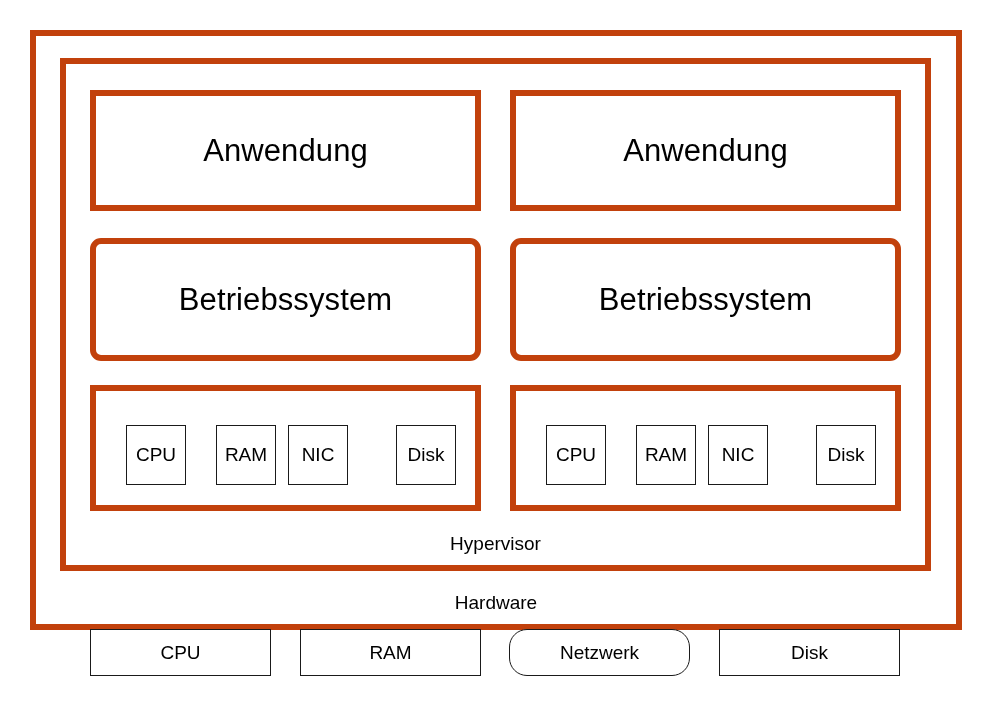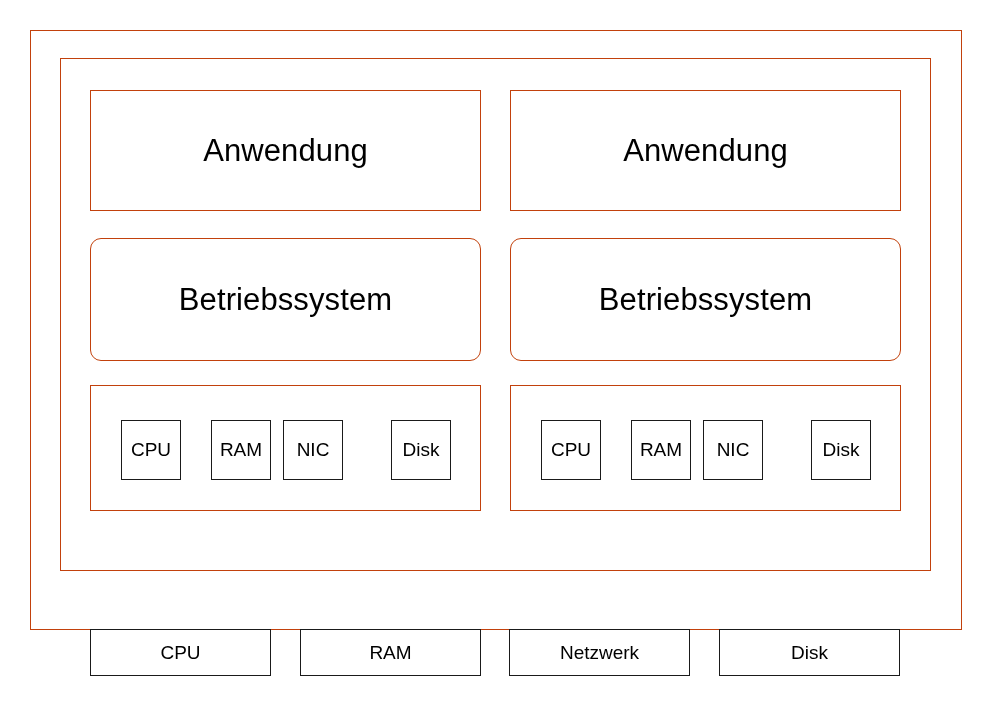--- a/index.html
+++ b/index.html
@@ -15,21 +15,21 @@
   #canvas {
     position: relative;
     width: 990px;
     height: 713px;
     background: #ffffff;
     overflow: hidden;
   }
   .box {
     position: absolute;
     box-sizing: border-box;
-    border: 1px solid #c2410c;
+    border: 6px solid #c2410c;
     background: #ffffff;
   }
   .label {
     position: absolute;
     box-sizing: border-box;
     display: flex;
     align-items: center;
     justify-content: center;
     white-space: nowrap;
     line-height: 1;
@@ -129,21 +129,21 @@
     width: 181px;
     height: 47px;
     display: flex;
     align-items: center;
     justify-content: center;
     font-size: 19px;
     z-index: 6;
   }
   .phys-0 { left: 90px; }
   .phys-1 { left: 300px; }
-  .phys-2 { left: 509px; }
+  .phys-2 { left: 509px; border-radius: 18px; }
   .phys-3 { left: 719px; }
 </style>
 </head>
 <body>
 
 <div id="canvas">
 
   <div class="box" id="hardware-frame"></div>
 
   <div class="box" id="hypervisor-frame"></div>
@@ -171,20 +171,22 @@
     <span class="label-text">Betriebssystem</span>
   </div>
 
   <div class="box vm-res col-right">
     <span class="chip chip-0">CPU</span>
     <span class="chip chip-1">RAM</span>
     <span class="chip chip-2">NIC</span>
     <span class="chip chip-3">Disk</span>
   </div>
 
+  <div class="label" id="hypervisor-caption">Hypervisor</div>
 
+  <div class="label" id="hardware-caption">Hardware</div>
 
   <div class="phys phys-0">CPU</div>
   <div class="phys phys-1">RAM</div>
   <div class="phys phys-2">Netzwerk</div>
   <div class="phys phys-3">Disk</div>
 
 </div>
 
 </body></html>

